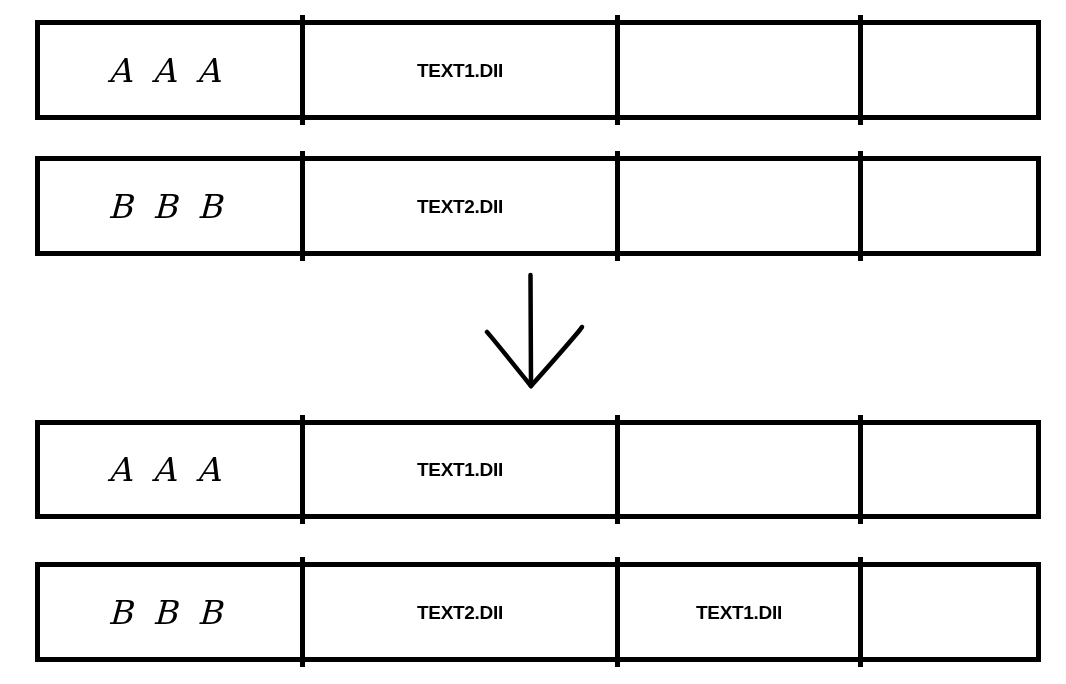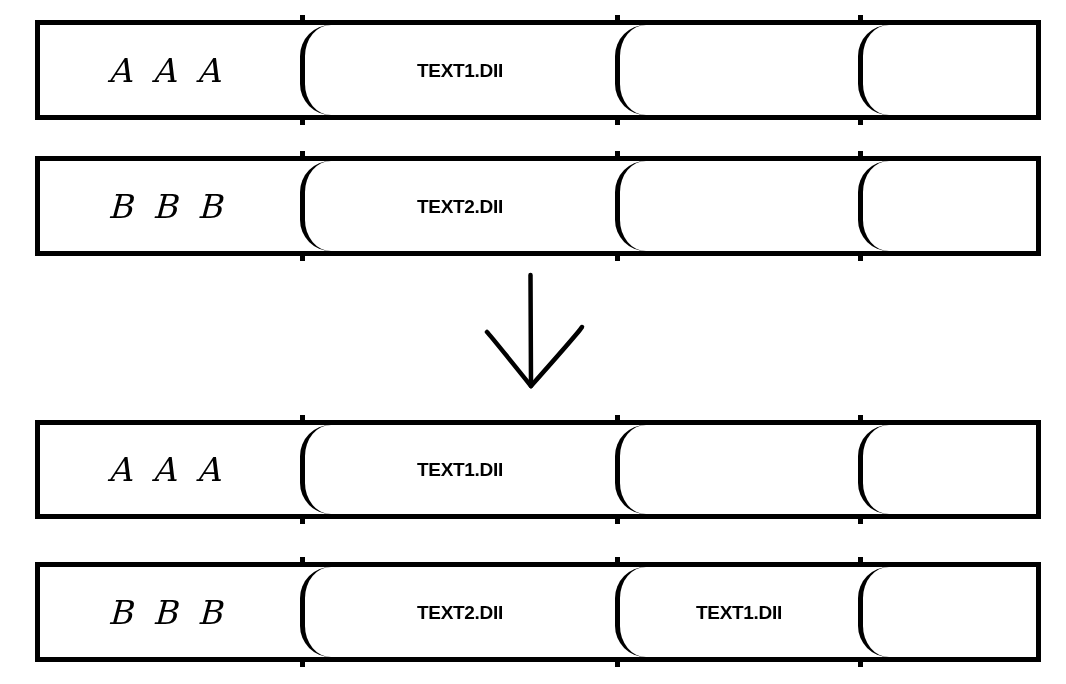--- a/index.html
+++ b/index.html
@@ -36,21 +36,20 @@
     box-sizing: border-box;
     height: 100%;
     display: flex;
     align-items: center;
     justify-content: center;
     position: relative;
     overflow: visible;
   }
   .cell + .cell {
     border-left: 5px solid #000000;
-    border-radius: 31px;
   }
   
   .cell + .cell::before,
   .cell + .cell::after {
     content: "";
     position: absolute;
     left: -5px;
     width: 5px;
     height: 5px;
     background: #000000;

